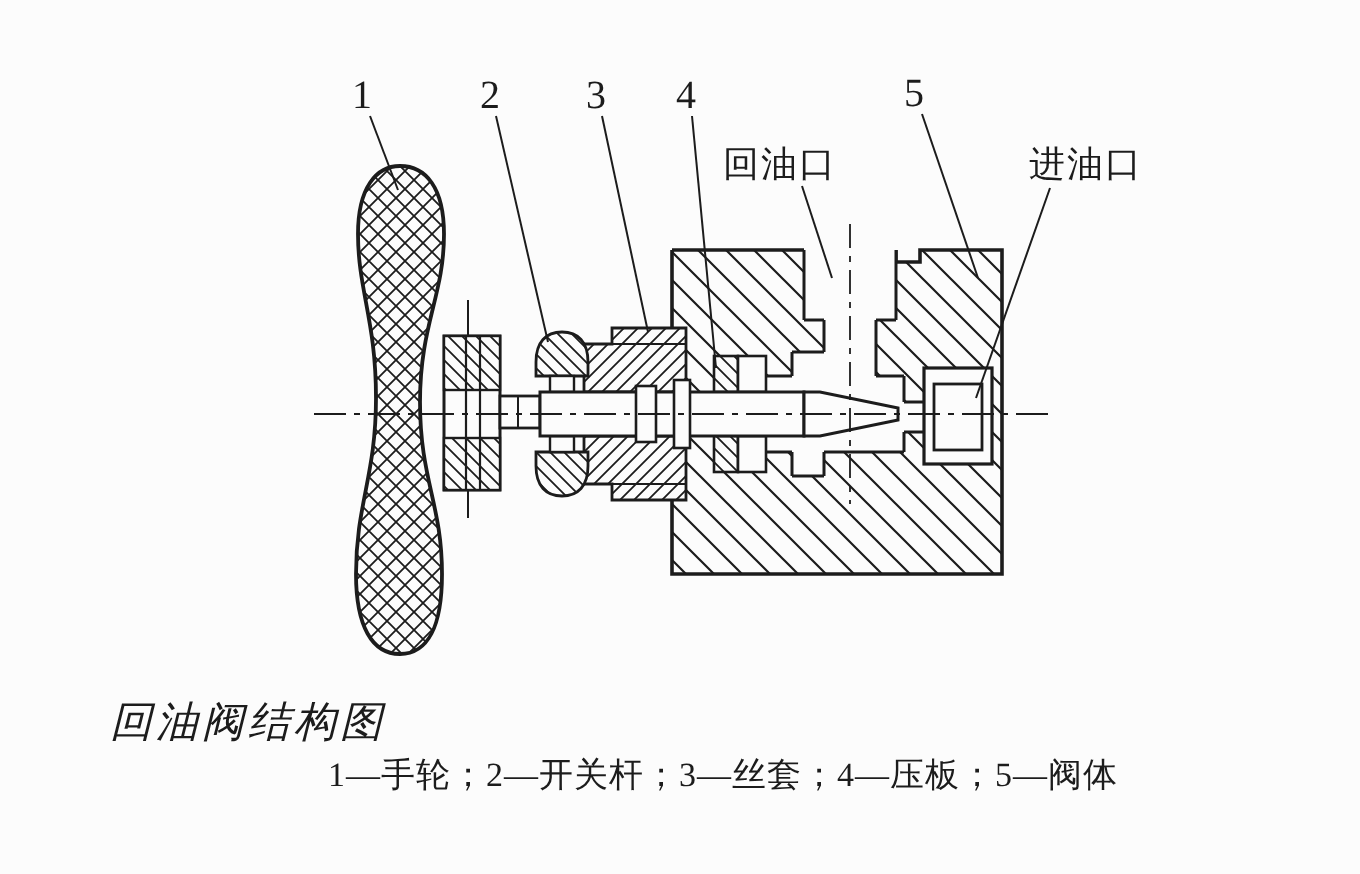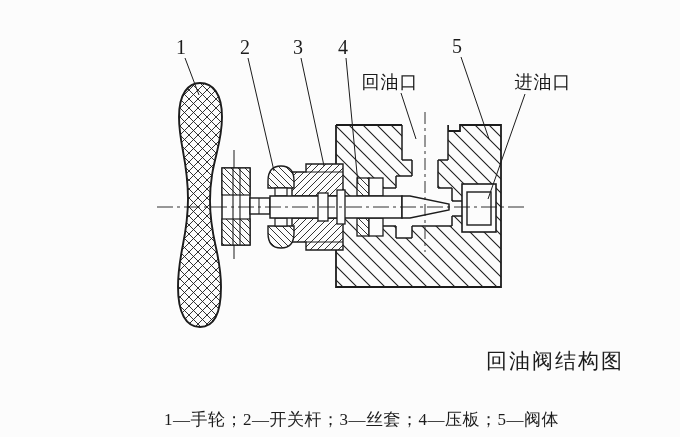--- a/index.html
+++ b/index.html
@@ -7,25 +7,25 @@
     position:relative;
     width:680px;height:437px;
     background:#fcfcfc;
     font-family:"Liberation Serif","DejaVu Serif",serif;
     color:#1c1c1c;
     overflow:hidden;
   }
   .stage svg{position:absolute;left:0;top:0;}
   .fig-title{
     position:absolute;left:0;top:347px;width:624px;
-    text-align:right;text-indent:55px;
-    font-size:21px;letter-spacing:2px;color:#1c1c1c;
+    text-align:left;text-indent:55px;
+    font-size:21px;letter-spacing:2px;color:#1c1c1c;font-style:italic;
   }
   .fig-caption{
-    position:absolute;left:0;top:408px;width:665px;
+    position:absolute;left:0;top:376px;width:665px;
     text-align:center;text-indent:58px;
     font-size:17px;letter-spacing:0.5px;color:#1c1c1c;
   }
   text{
     font-family:"Liberation Serif","DejaVu Serif",serif;
     fill:#1c1c1c;
   }
   .num{font-size:20px;}
   .portlbl{font-size:18px;letter-spacing:1px;}
 </style>

